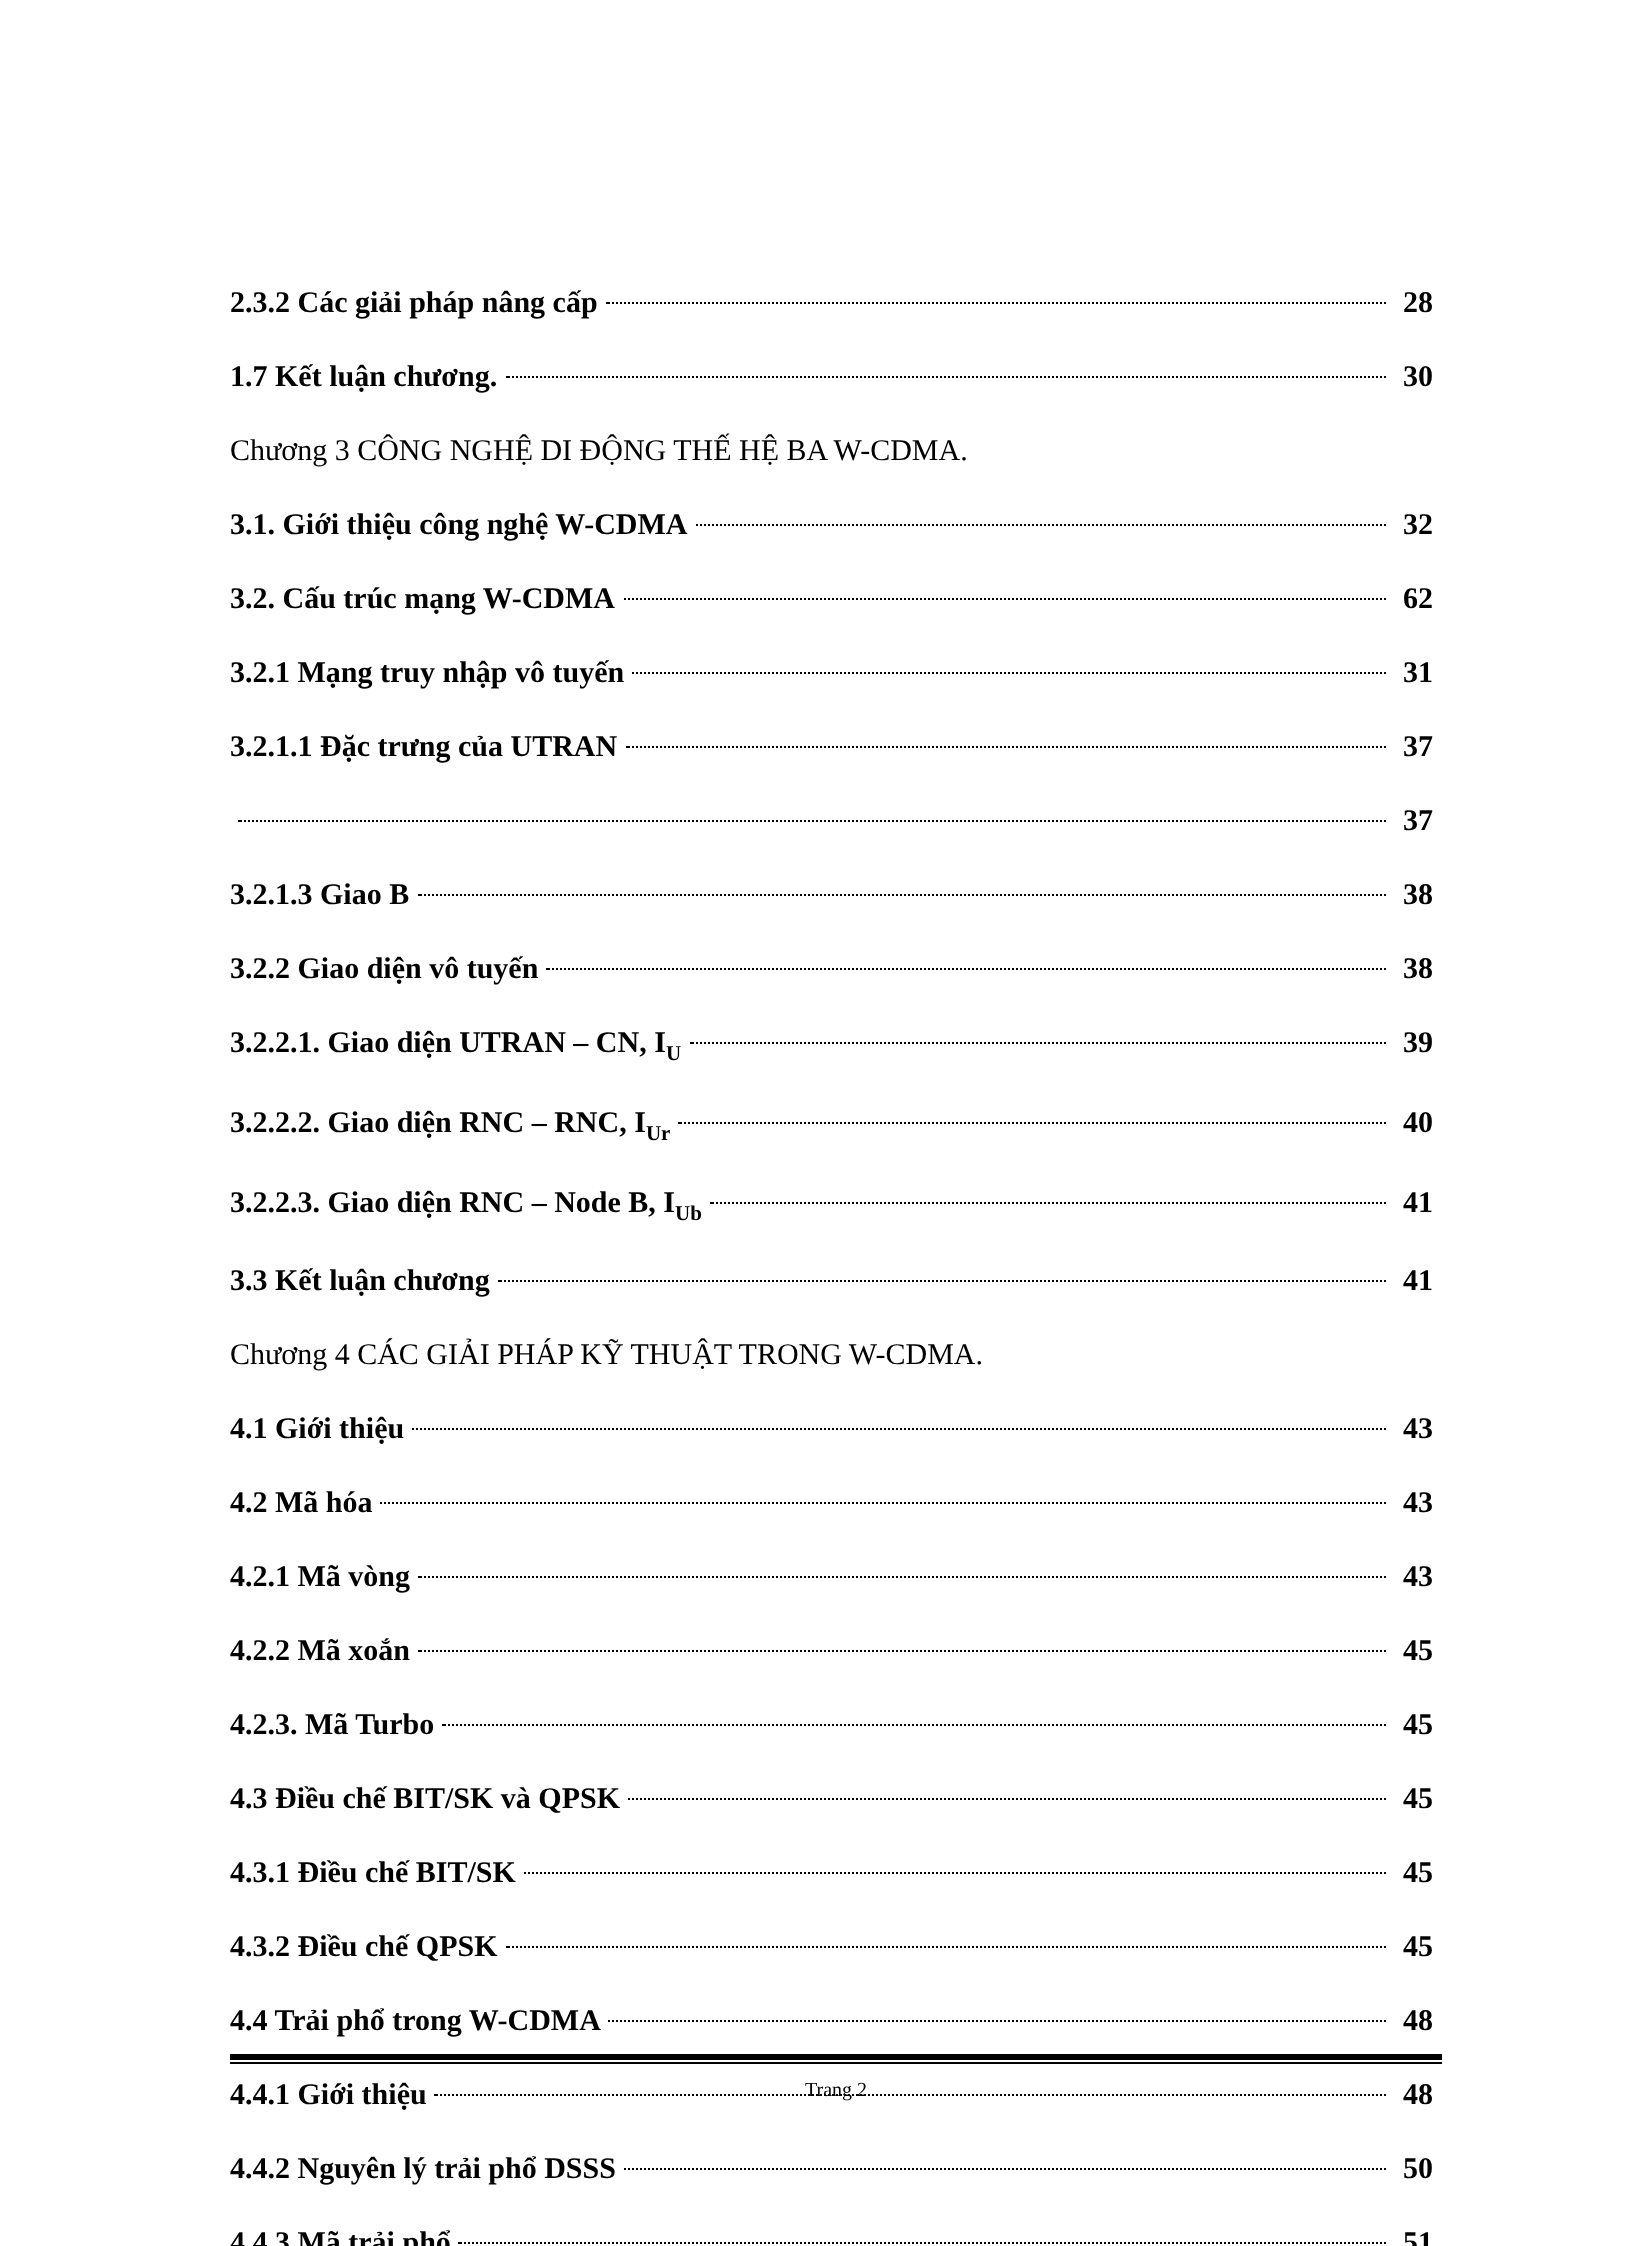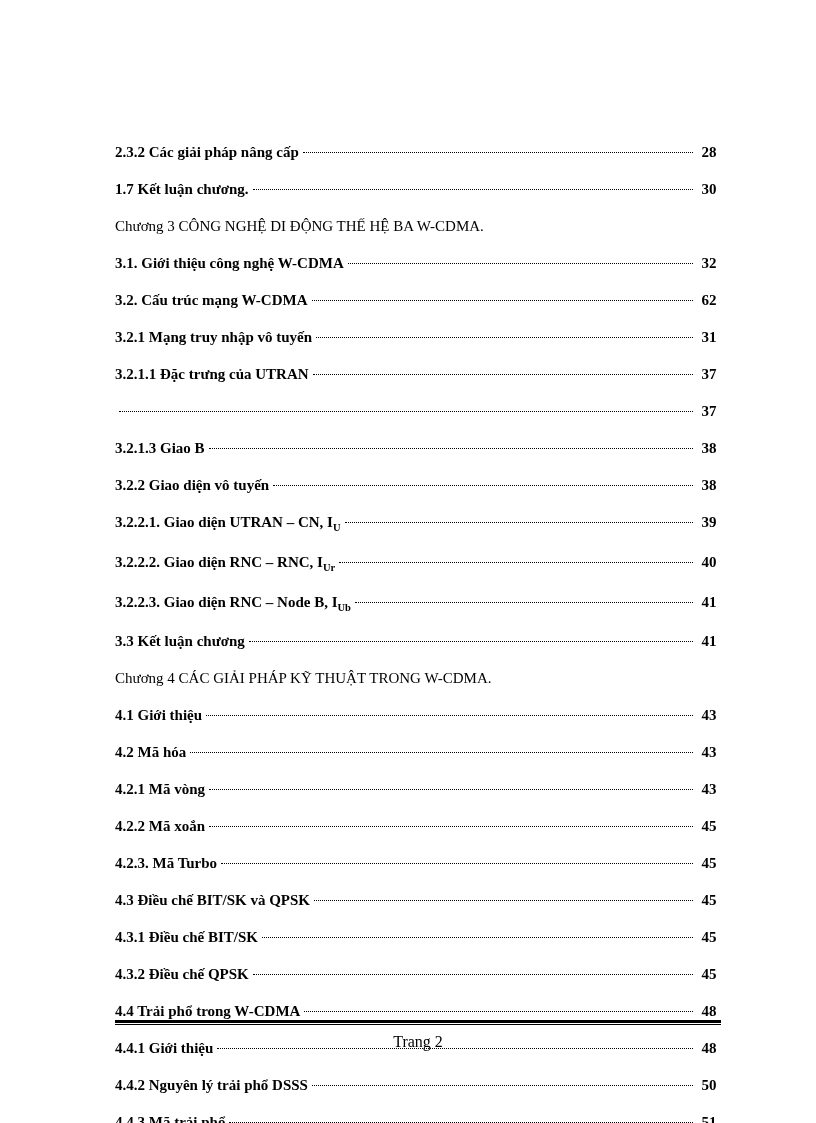--- a/index.html
+++ b/index.html
@@ -52,21 +52,21 @@
       right: 95px;
       text-align: center;
     }
     .footer-rule {
       border-top: 3px solid #000;
       border-bottom: 1px solid #000;
       height: 5px;
       margin-bottom: 8px;
     }
     .footer-text {
-      font-size: 16px;
+      font-size: 10px;
     }
     sub { font-size: 0.7em; }
   </style>
 </head>
 <body>
 
 <div class="page" id="page">
     <div class="toc-entry">
       <span class="toc-label">2.3.2   Các  giải pháp nâng cấp </span>
       <span class="toc-leader"></span>

